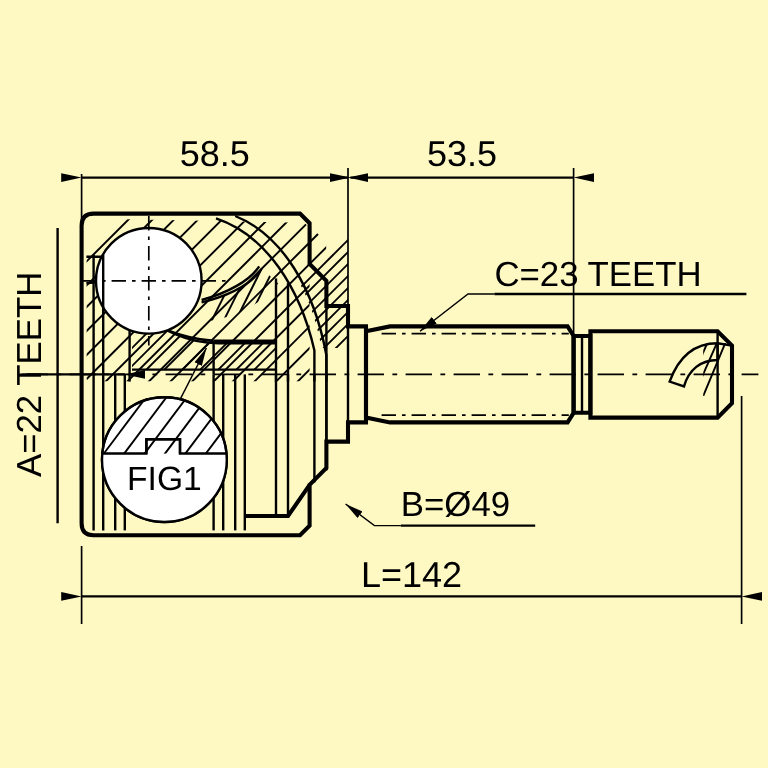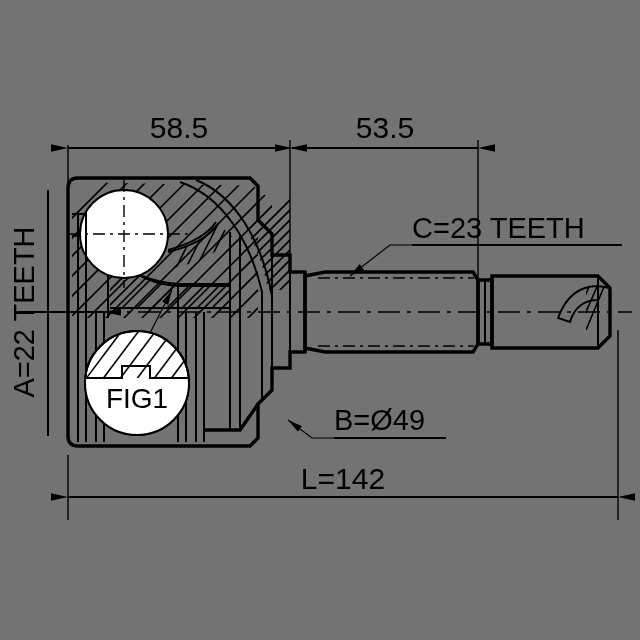--- a/index.html
+++ b/index.html
@@ -10,21 +10,21 @@
   body {
     width: 640px;
     height: 640px;
     font-family: "Liberation Sans", sans-serif;
     overflow: hidden;
   }
   #drawing-root {
     position: relative;
     width: 640px;
     height: 640px;
-    background: #737373;
+    background: #fef9c3;
   }
   svg.sheet {
     display: block;
     width: 640px;
     height: 640px;
   }
   text {
     font-family: "Liberation Sans", sans-serif;
     fill: #000000;
   }

